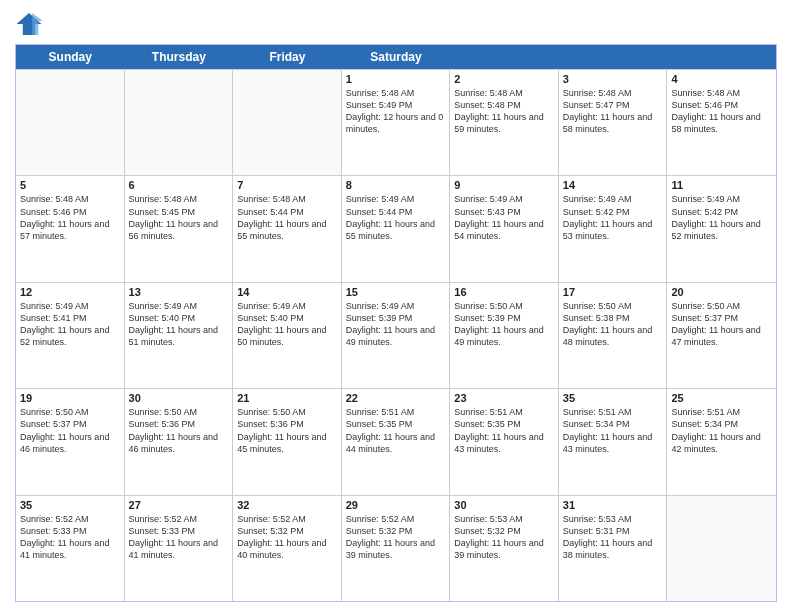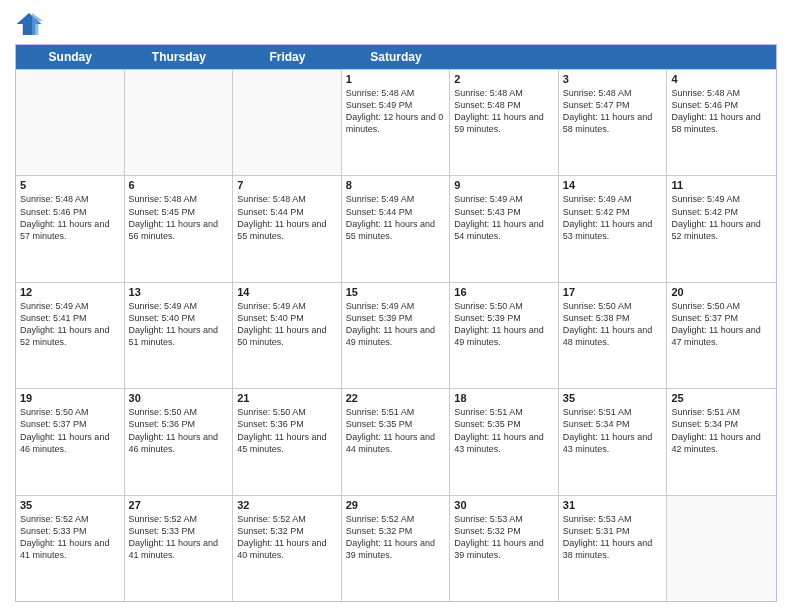--- a/index.html
+++ b/index.html
@@ -283,21 +283,21 @@
 Sunset: 5:36 PM
 Daylight: 11 hours and 45 minutes.</div>
           </div>
           <div class="cal-cell">
             <div class="day-num">22</div>
             <div class="cell-text" style="white-space: pre-line;">Sunrise: 5:51 AM
 Sunset: 5:35 PM
 Daylight: 11 hours and 44 minutes.</div>
           </div>
           <div class="cal-cell">
-            <div class="day-num">18</div>
+            <div class="day-num">23</div>
             <div class="cell-text" style="white-space: pre-line;">Sunrise: 5:51 AM
 Sunset: 5:35 PM
 Daylight: 11 hours and 43 minutes.</div>
           </div>
           <div class="cal-cell">
             <div class="day-num">35</div>
             <div class="cell-text" style="white-space: pre-line;">Sunrise: 5:51 AM
 Sunset: 5:34 PM
 Daylight: 11 hours and 43 minutes.</div>
           </div>

